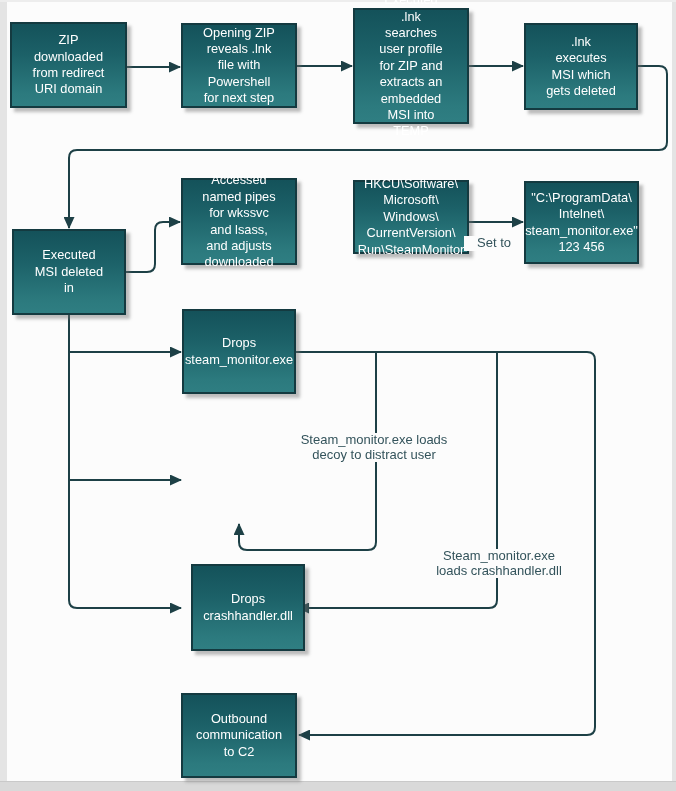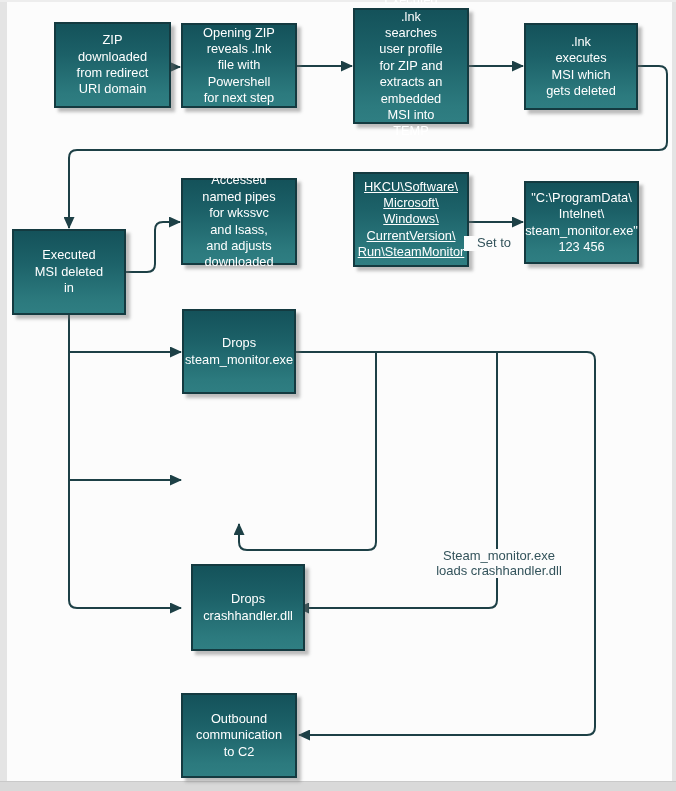--- a/index.html
+++ b/index.html
@@ -30,27 +30,27 @@
     text-align:center;
     padding:4px 19px;
     color:#ffffff;
     font-size:12.8px;
     line-height:1.28;
     white-space:pre-line;
     background:linear-gradient(180deg,#14525a 0%,#1c6168 38%,#2c7a7e 85%,#2f7e82 100%);
     border:2px solid #143a40;
     box-shadow:4px 4px 3px rgba(110,110,110,0.45);
   }
-  .n1{left:10px;top:22px;width:117px;height:86px;margin-left:44px;}
+  .n1{left:10px;top:22px;width:117px;height:86px;}
   .n2{left:181px;top:23px;width:116px;height:85px;}
   .n3{left:353px;top:8px;width:116px;height:116px;}
   .n4{left:524px;top:23px;width:114px;height:87px;}
   .n5{left:12px;top:229px;width:114px;height:86px;}
   .n6{left:181px;top:178px;width:116px;height:87px;}
-  .n7{left:353px;top:172px;width:116px;height:95px;text-decoration:underline;}
+  .n7{left:353px;top:180px;width:116px;height:74px;}
   .n8{left:524px;top:181px;width:115px;height:83px;}
   .n9{left:182px;top:309px;width:114px;height:85px;}
   .n10{left:182px;top:436px;width:114px;height:85px;}
   .n11{left:182px;top:564px;width:114px;height:87px;margin-left:9px;}
   .n12{left:181px;top:693px;width:116px;height:85px;}
 
   .note{
     position:absolute;
     z-index:3;
     color:#33535b;
@@ -109,16 +109,18 @@
 Run\SteamMonitor</div>
   <div class="node n8">"C:\ProgramData\
 Intelnet\
 steam_monitor.exe"
 123 456</div>
   <div class="node n9">Drops steam_monitor.exe</div>
   <div class="node n11">Drops crashhandler.dll</div>
   <div class="node n12">Outbound communication to C2</div>
 
   <div class="note note-set-to">Set to</div>
+  <div class="note note-decoy">Steam_monitor.exe loads
+decoy to distract user</div>
   <div class="note note-crash">Steam_monitor.exe
 loads crashhandler.dll</div>
 
 </div>
 
 </body></html>

